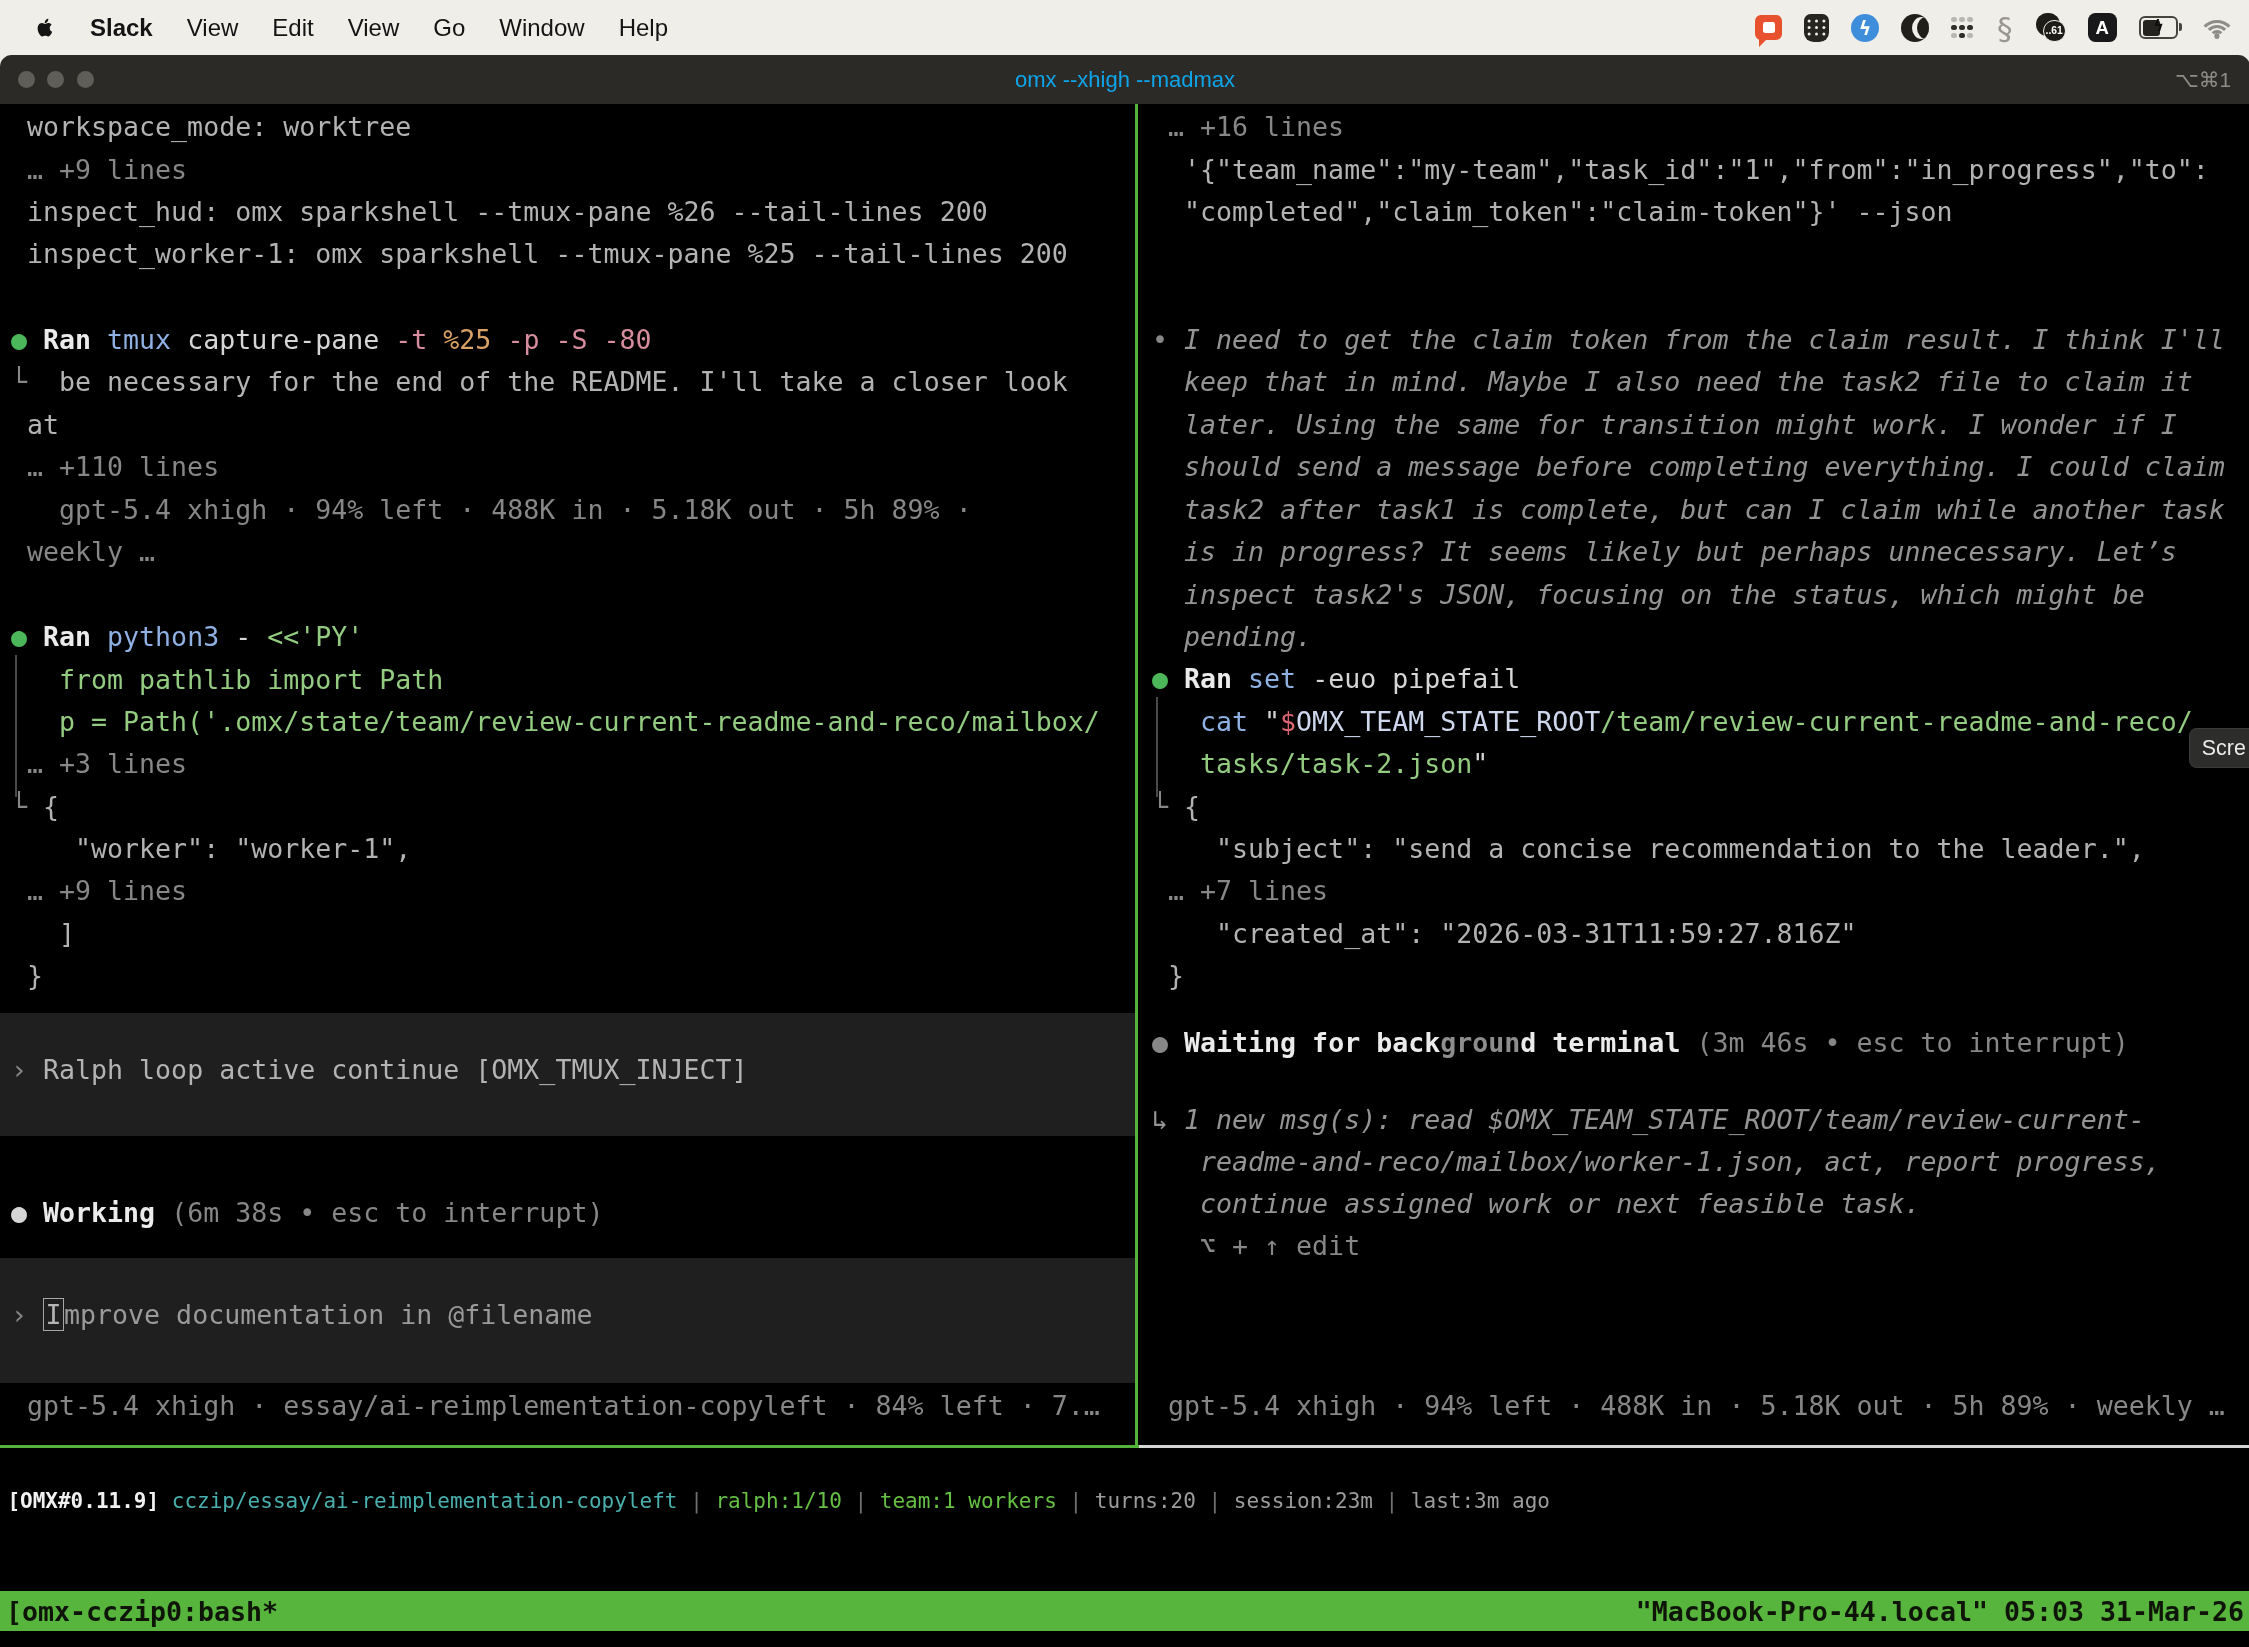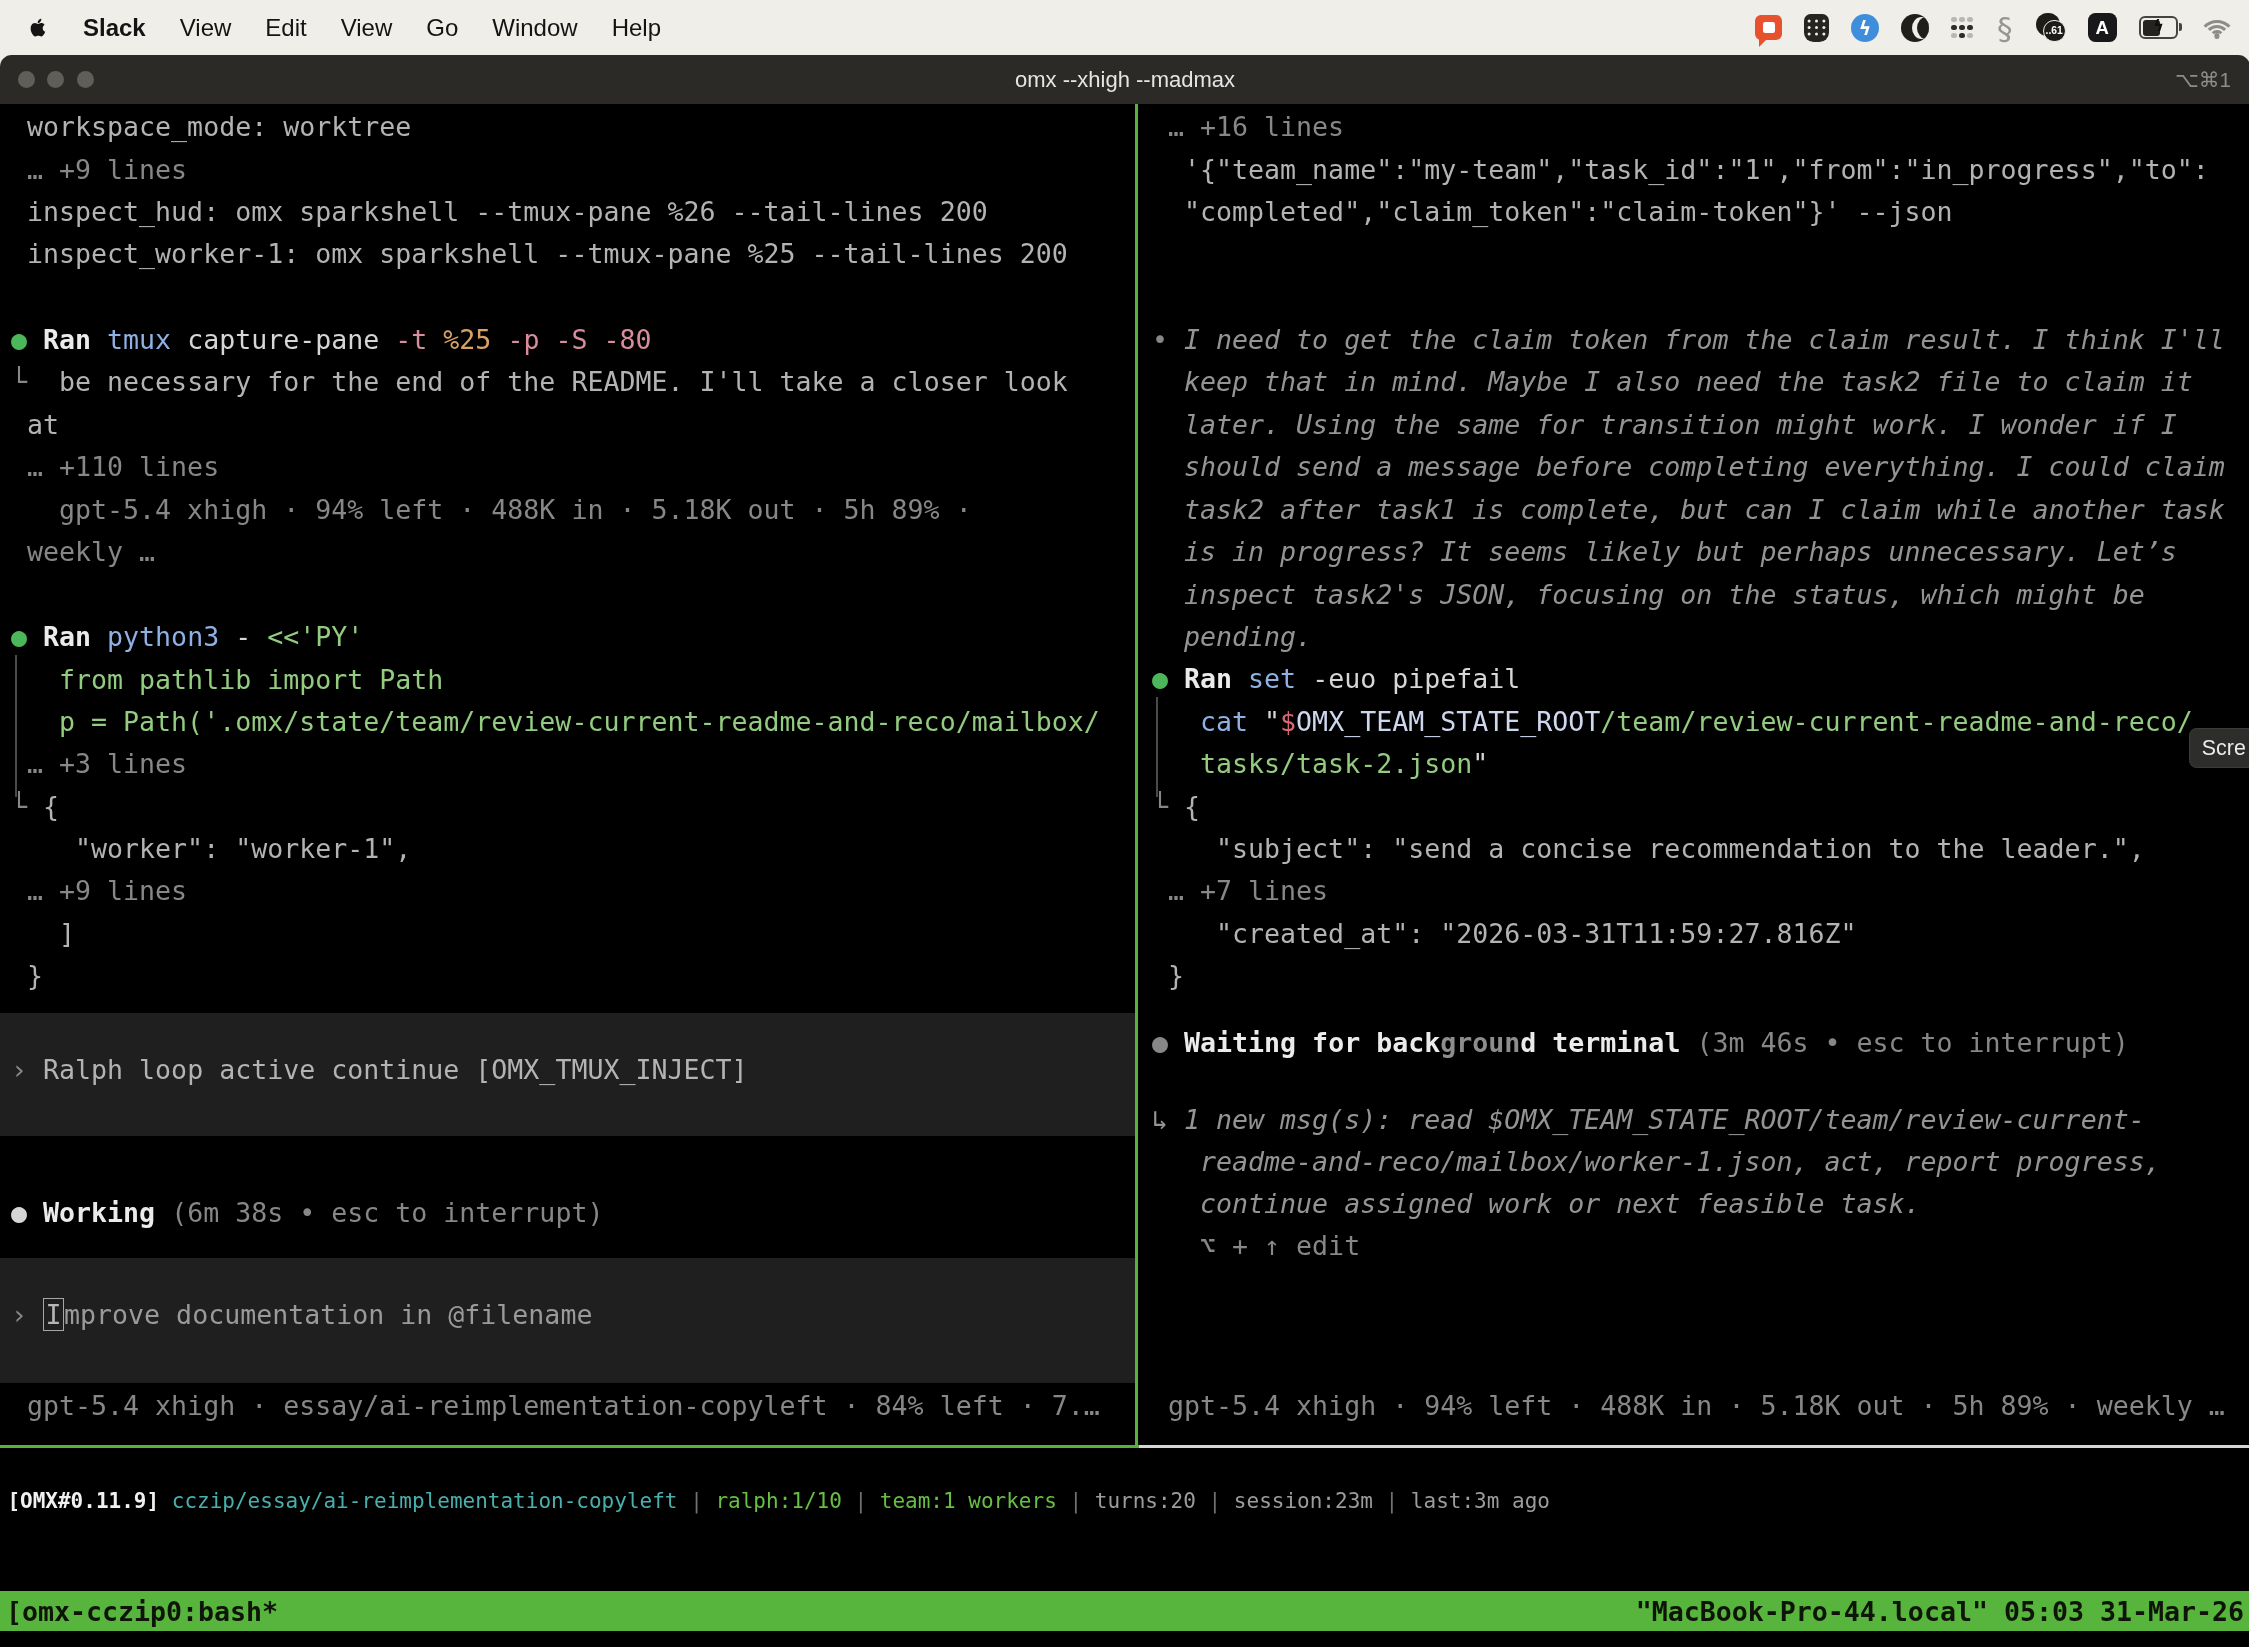--- a/index.html
+++ b/index.html
@@ -1,21 +1,21 @@
 <!DOCTYPE html>
 <html style="font-size:11.8px"><head>
 <meta charset="utf-8">
 <style>
   html,body{margin:0;padding:0}
   body{width:2250px;height:1648px;overflow:hidden;background:#efeee8;position:relative;
        font-family:"DejaVu Sans Mono",monospace;}
   
   .menubar{position:absolute;top:0;left:0;width:2250px;height:55px;background:#efeee8;
            display:flex;align-items:center;justify-content:space-between;}
-  .menu-left{display:flex;align-items:center;gap:34px;padding-left:27px}
+  .menu-left{display:flex;align-items:center;gap:34px;padding-left:34px}
   .apple{width:22px;height:25px;display:inline-flex}
   .mi{font:400 24px "Liberation Sans",sans-serif;color:#141414;white-space:nowrap}
   .mi.b{font-weight:700}
   .menu-right{display:flex;align-items:center;gap:22px;padding-right:16px}
   .ic{display:inline-flex;align-items:center;justify-content:center;position:relative}
   .ic-chat{width:26.6px;height:25px;background:#e8512e;border-radius:5.9px}
   .ic-chat i{display:block;width:11.8px;height:11.8px;background:#fff;border-radius:2.2px}
   .ic-chat::after{content:"";position:absolute;left:3.7px;bottom:-6.6px;border:5.2px solid transparent;
                   border-top-color:#e8512e;border-left-color:#e8512e}
   .ic-shield{width:25px;height:28px;background:#26251f;border-radius:6.6px 6.6px 9.6px 9.6px}
@@ -46,21 +46,21 @@
   .ic-wifi .a2{width:20px;height:20px;bottom:-11px}
   .ic-wifi .a3{width:8.9px;height:8.9px;bottom:-5.2px}
   .ic-wifi .a4{width:5.2px;height:5.2px;background:#8e8c86;border:0;border-radius:50%;bottom:1.5px}
   
   .window{position:absolute;top:55px;left:0;width:2250px;height:1593px}
   .titlebar{position:absolute;top:0;left:0;right:0;height:49px;background:#2b2a27;
             border-radius:11.8px 11.8px 0 0;display:flex;align-items:center}
   .lights{display:flex;gap:12.5px;padding-left:17.7px}
   .lights span{width:17px;height:17px;border-radius:50%;background:#605e59;display:block}
   .wtitle{position:absolute;left:0;right:0;text-align:center;
-          font:400 22px "Liberation Sans",sans-serif;color:#e5e5e5}
+          font:400 22px "Liberation Sans",sans-serif;color:#0ea5e9}
   .wshort{position:absolute;right:19px;font:400 20.7px "Liberation Sans",sans-serif;color:#8f8d88}
   .terminal{position:absolute;top:49px;left:0;width:2250px;height:1544px;background:#000;overflow:hidden}
   .pane{position:absolute;top:0;height:1341px;overflow:hidden}
   #pane-left{left:0;width:1135px}
   #pane-right{left:1141px;width:1109px}
   .divider{position:absolute;left:1135px;top:0;width:3px;height:1341px;background:#55b23a}
   .tl{position:absolute;left:11px;white-space:pre;font-size:26.6px;line-height:37px;color:#b3b3b3}
   .band{position:absolute;left:0;right:0;background:#1f1f1f}
   .band .tl{position:absolute}
   .conn{position:absolute;width:2.2px;background:#4a4a4a;left:14.8px}

